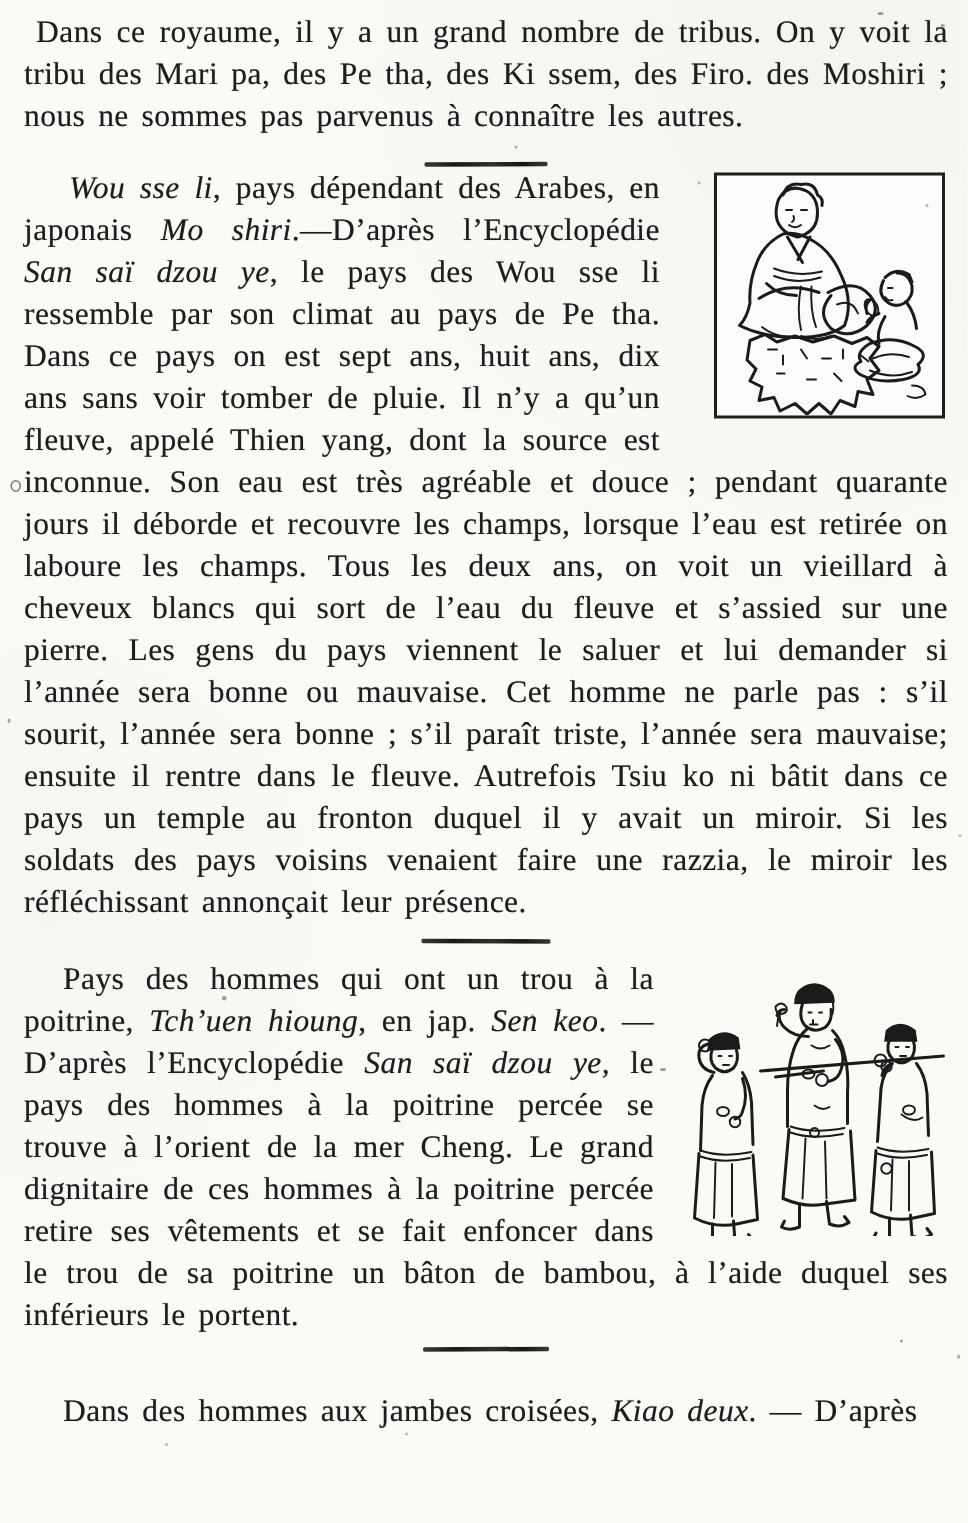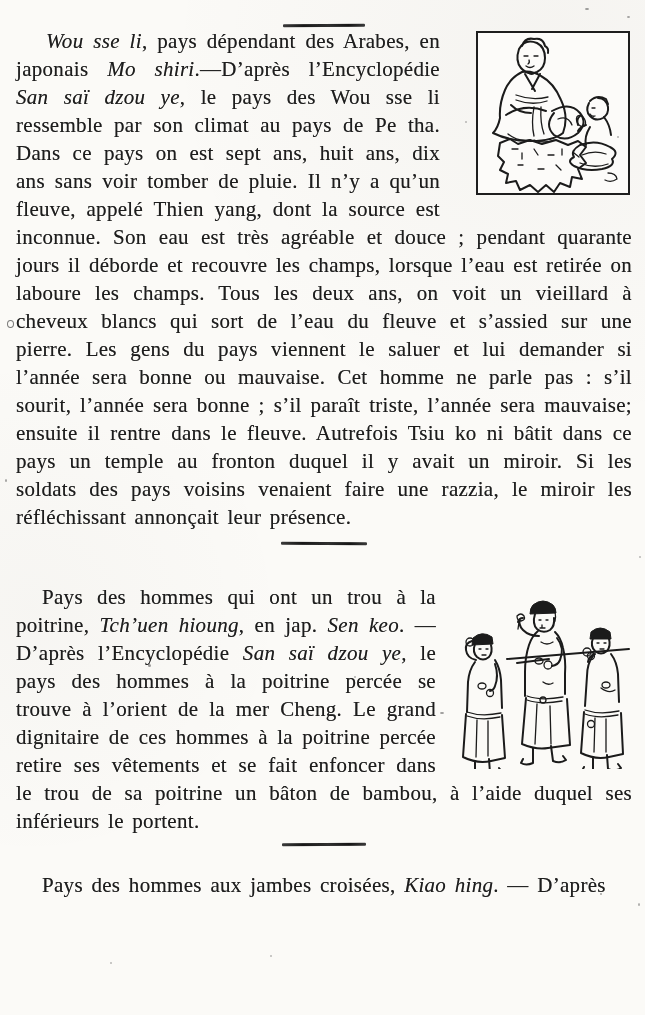--- a/index.html
+++ b/index.html
@@ -13,21 +13,21 @@
     hyphens:auto;-webkit-hyphens:auto;
     background:
       radial-gradient(circle at 85% 5%, rgba(60,50,40,0.03), transparent 35%),
       radial-gradient(circle at 5% 60%, rgba(60,50,40,0.025), transparent 30%),
       #fbfaf7;
   }
   .para{margin:0;text-shadow:0 0 0.5px rgba(29,29,29,0.55);}
   .para i{font-style:italic;}
   .p1{text-indent:8px;}
   .p2{text-indent:30px;}
-  .p3{margin-top:38px;text-indent:26px;}
+  .p3{margin-top:9px;text-indent:26px;}
   .p4{margin-top:25px;text-indent:26px;text-align:left;}
   .rule{height:3px;margin:0 auto;border-radius:1px;
         background:linear-gradient(90deg,#3a3a3a,#181818 25%,#303030 55%,#161616 80%,#3a3a3a);}
   .r1{width:82px;margin-top:17px;transform:rotate(-0.2deg);}
   .r2{width:86px;margin-top:11px;transform:rotate(0.25deg);}
   .r3{width:84px;margin-top:8px;transform:rotate(-0.3deg);}
   .float-fig{float:right;position:relative;}
   .f1{width:180px;height:188px;margin:2px 0 4px 12px;}
   .f1 .frame{position:absolute;top:2px;right:2px;width:150px;height:160px;
              border:2.5px solid #1e1e1e;background:#fcfbf9;}
@@ -39,20 +39,21 @@
   .hair{fill:#1b1b1b;stroke:#1b1b1b;stroke-width:1;}
   .speck{position:absolute;display:block;background:#3c3c3c;border-radius:50%;}
   .ring{position:absolute;left:7px;top:320px;width:5px;height:6px;border:1.4px solid #5a5a5a;
         border-radius:50%;opacity:.8;}
 </style>
 </head>
 <body>
 
 <div class="page">
 
+  <p class="para p1"><span>Dans ce royaume, il y a un grand nombre de tribus. On y voit la tribu des Mari pa, des Pe tha, des Ki ssem, des Firo. des Moshiri ; nous ne sommes pas parvenus à connaître les autres.</span></p>
 
   <div class="rule r1"></div>
 
   <p class="para p2">
     <span class="float-fig f1">
       <span class="frame">
         <svg width="150" height="160" viewBox="0 0 150 160" aria-hidden="true">
 
           <path class="ln" d="M44 13 q3 -9 12 -7 q9 -2 11 7 q4 2 3 7"></path>
           <path class="ln" d="M41 16 q-4 12 2 19 q7 8 16 4 q8 -4 8 -14 q0 -11 -8 -15 q-12 -5 -18 6"></path>
@@ -134,21 +135,21 @@
         <circle class="th" cx="140" cy="129" r="3.5"></circle>
         <path class="ln" d="M133 117 l-3 41 q14 7 28 4 l14 -3 -2 -41"></path>
         <path class="th" d="M144 123 l-1 34 M155 124 l0 33"></path>
         <path class="ln" d="M142 162 l0 14 q-6 3 -11 0 l2 -4 M156 160 l1 14 q7 3 13 -1 l-3 -4"></path>
       </svg>
     </span><span><span>Pays des hommes qui ont un trou à la poitrine, </span><i>Tch’uen hioung</i><span>, en jap. </span><i>Sen keo</i><span>. — D’après l’Encyclopédie </span><i>San saï dzou ye,</i><span> le pays des hommes à la poitrine percée se trouve à l’orient de la mer Cheng. Le grand dignitaire de ces hommes à la poitrine percée retire ses vêtements et se fait enfoncer dans le trou de sa poitrine un bâton de bambou, à l’aide duquel ses inférieurs le portent.</span></span>
   </p>
 
   <div class="rule r3"></div>
 
-  <p class="para p4"><span>Pays des hommes aux jambes croisées, </span><i>Kiao hing</i><span>. — D’après</span></p>
+  <p class="para p4"><span>Dans des hommes aux jambes croisées, </span><i>Kiao deux</i><span>. — D’après</span></p>
 
   <i class="ring"></i>
   <i class="speck" style="left:585px;top:8px;width:4px;height:2px;opacity:.5;"></i>
   <i class="speck" style="left:627px;top:16px;width:3px;height:2px;opacity:.45;"></i>
   <i class="speck" style="left:343px;top:97px;width:2px;height:2px;opacity:.4;"></i>
   <i class="speck" style="left:465px;top:121px;width:2px;height:2px;opacity:.35;"></i>
   <i class="speck" style="left:617px;top:136px;width:2px;height:2px;opacity:.4;"></i>
   <i class="speck" style="left:5px;top:479px;width:2px;height:3px;opacity:.45;"></i>
   <i class="speck" style="left:639px;top:556px;width:2px;height:2px;opacity:.35;"></i>
   <i class="speck" style="left:148px;top:664px;width:3px;height:3px;opacity:.5;"></i>

